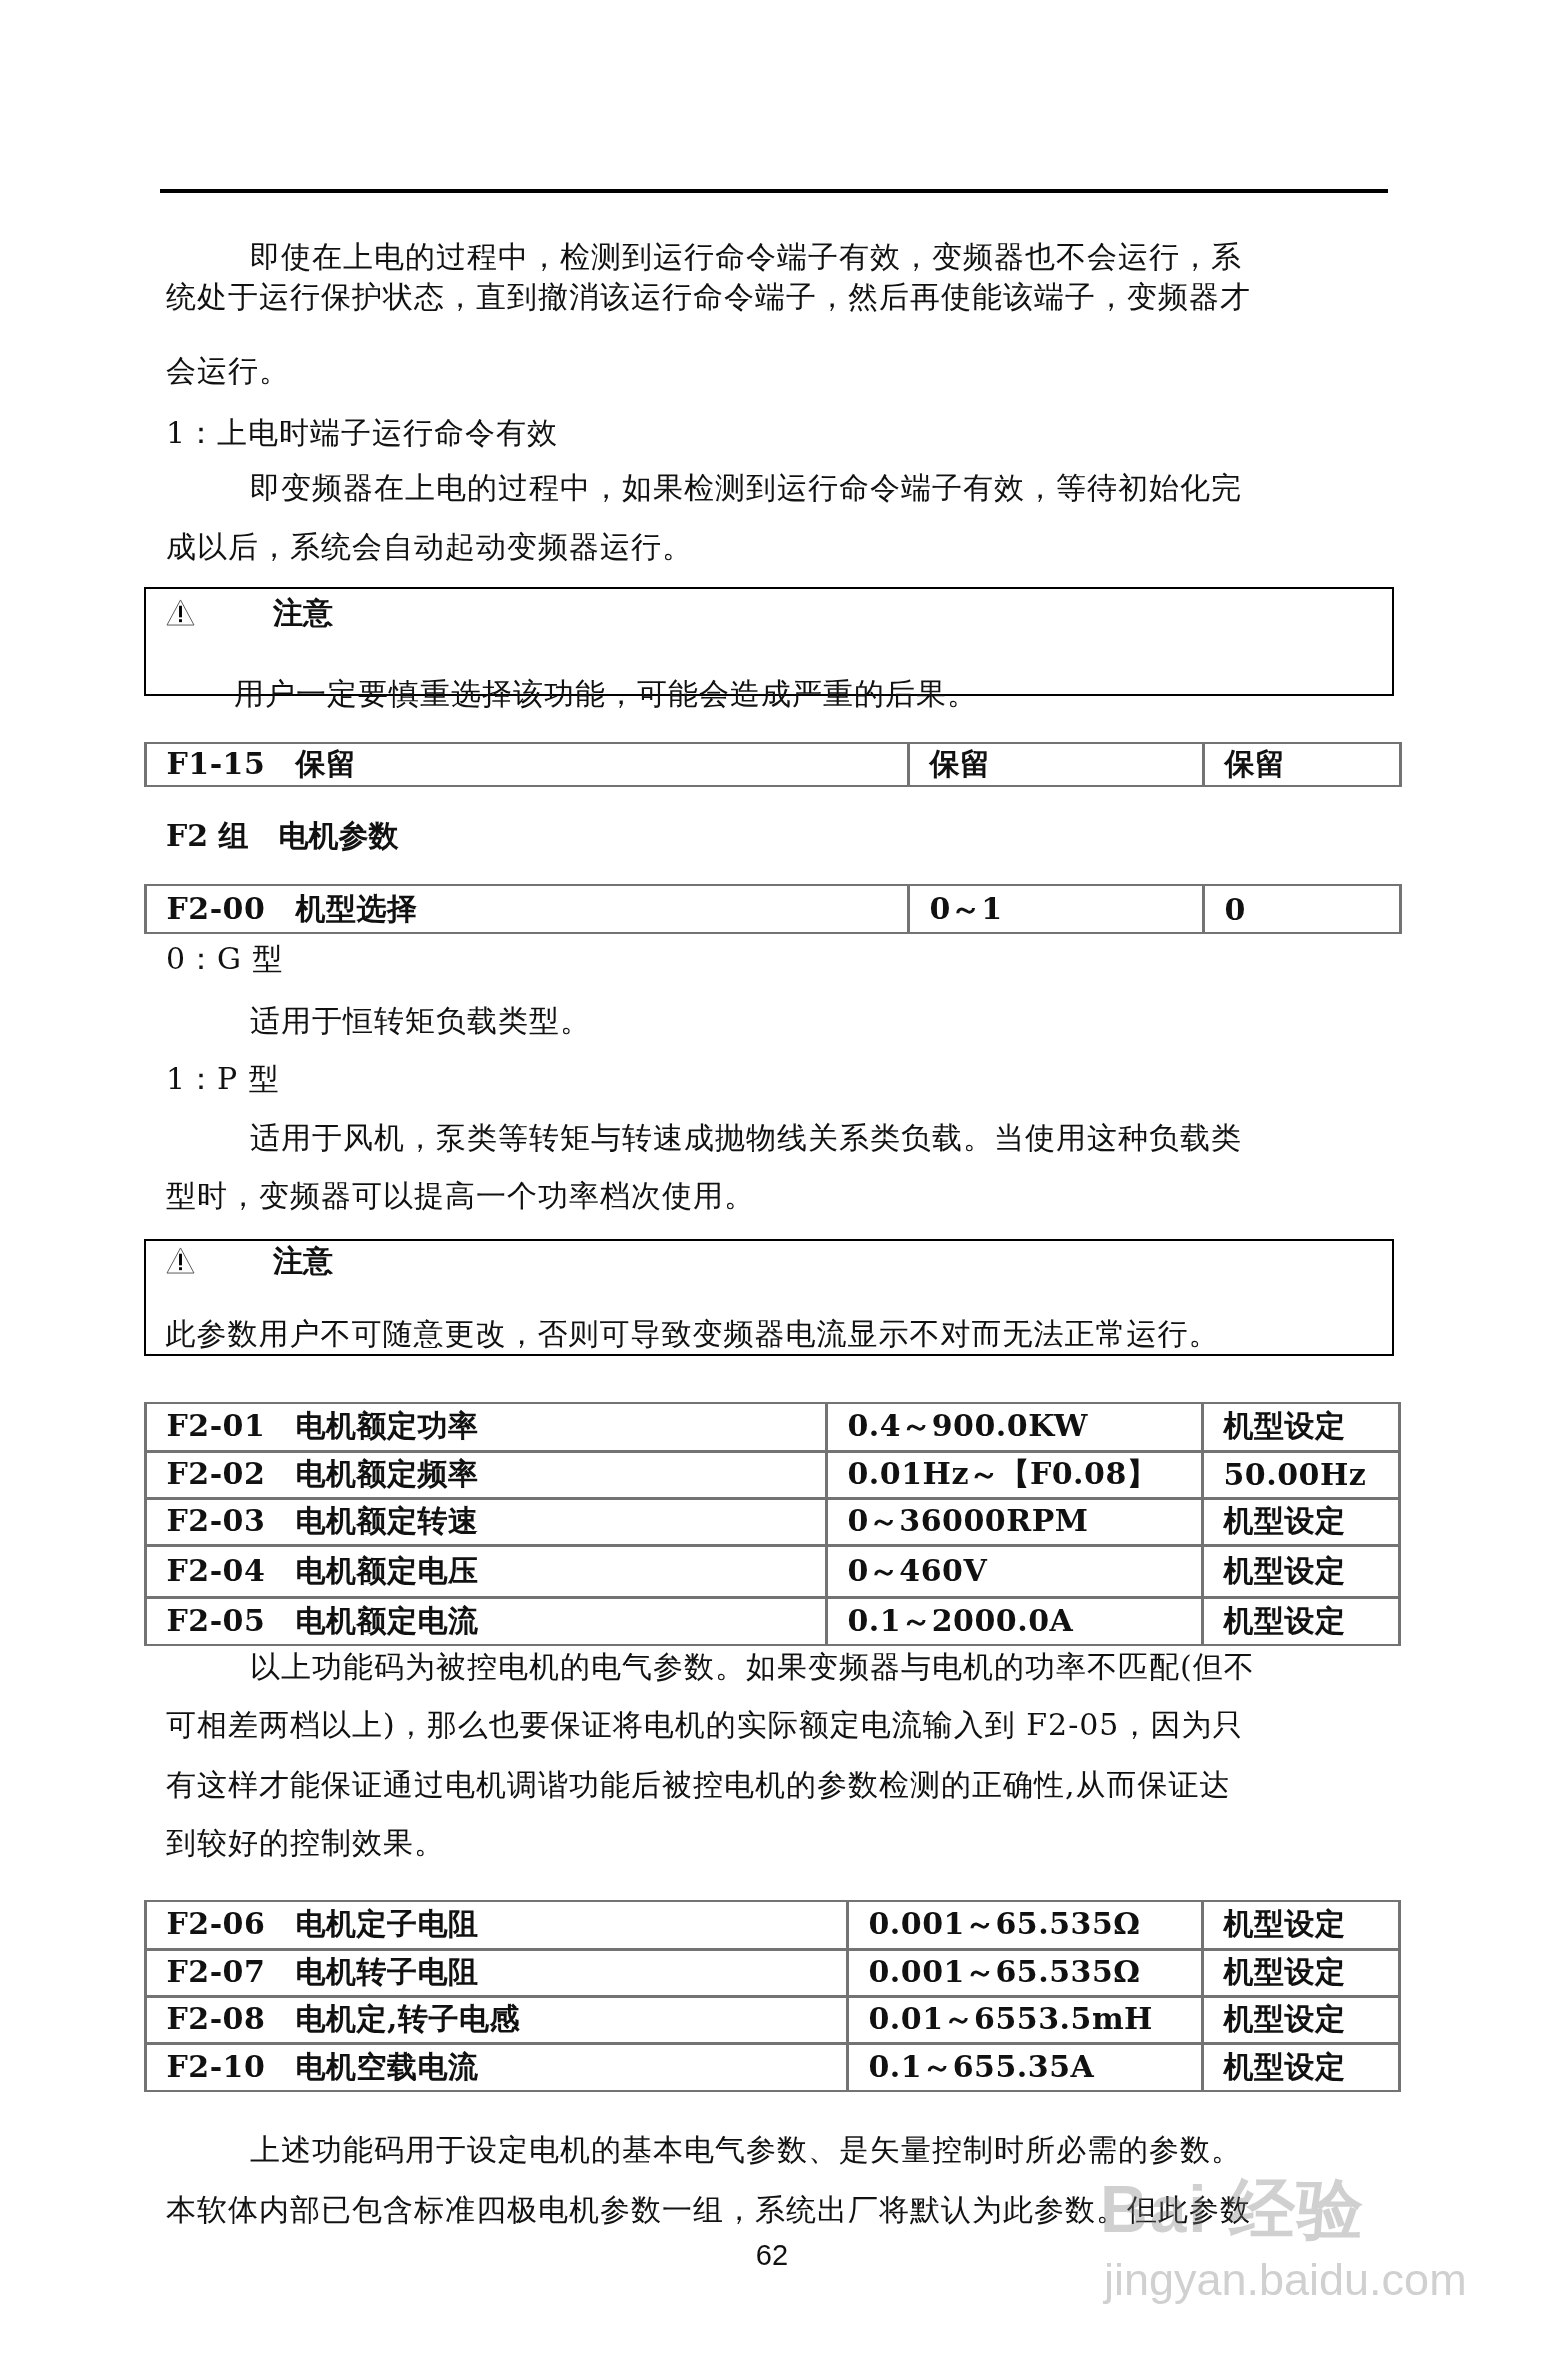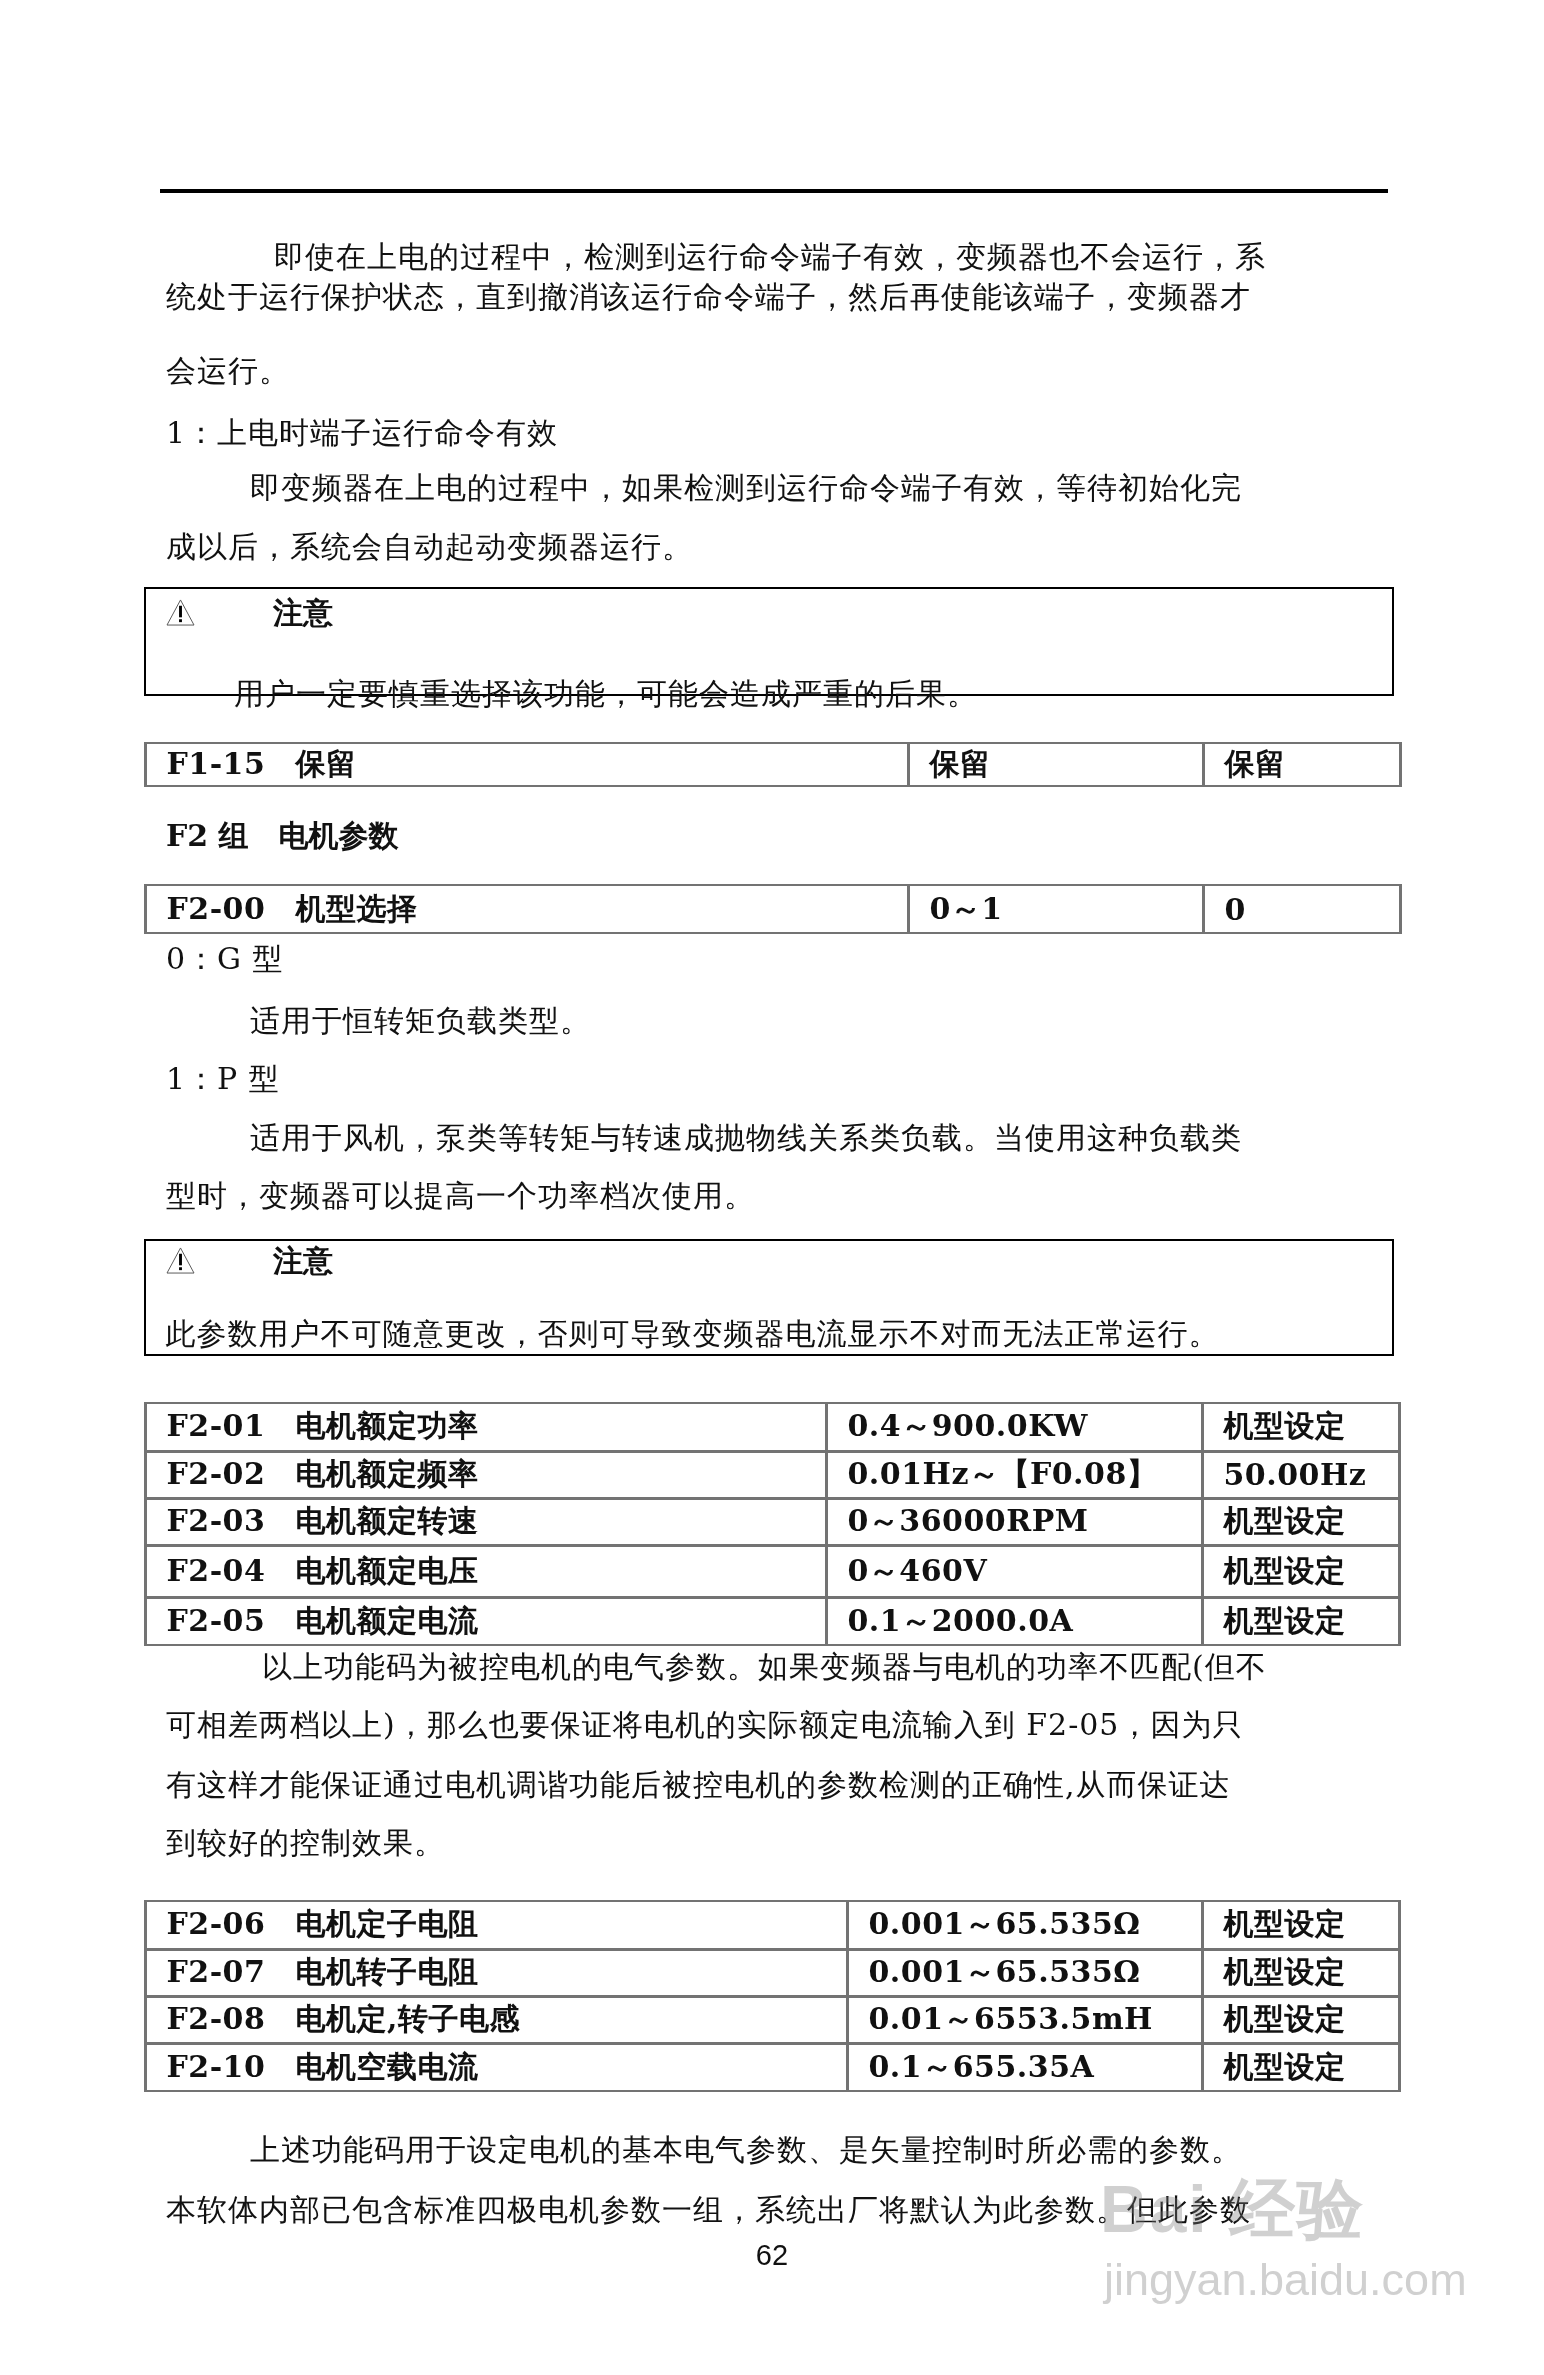--- a/index.html
+++ b/index.html
@@ -21,21 +21,21 @@
     .pagenum { position: absolute; left: 741px; top: 2238px; width: 62px; text-align: center; font-family: "Liberation Sans", sans-serif; font-size: 29px; line-height: 35px; }
     .watermark { position: absolute; left: 1100px; top: 2170px; width: 361px; height: 146px; color: rgba(120,120,120,0.35); font-family: "Liberation Sans", sans-serif; pointer-events: none; }
     .watermark .wm1 { position: absolute; left: 0; top: 0; font-size: 66px; font-weight: bold; line-height: 78px; letter-spacing: 2px; }
     .watermark .wm2 { position: absolute; left: 3.9px; top: 82px; font-size: 45px; line-height: 55px; }
   </style>
 </head>
 <body>
 
 <div class="rule"></div>
 
-<div class="line indent" style="top:237px;margin-left:24px;">即使在上电的过程中，检测到运行命令端子有效，变频器也不会运行，系</div>
+<div class="line indent" style="top:237px;">即使在上电的过程中，检测到运行命令端子有效，变频器也不会运行，系</div>
 <div class="line" style="top:277px;">统处于运行保护状态，直到撤消该运行命令端子，然后再使能该端子，变频器才</div>
 <div class="line" style="top:351px;">会运行。</div>
 
 <div class="line" style="top:413px;">1：上电时端子运行命令有效</div>
 <div class="line indent" style="top:468px;">即变频器在上电的过程中，如果检测到运行命令端子有效，等待初始化完</div>
 <div class="line" style="top:527px;">成以后，系统会自动起动变频器运行。</div>
 
 <div class="notice" style="top:587px; height:109px;">
   <svg class="warn" style="top:9.8px;" viewBox="0 0 30 28">
     <polygon points="15,1 29,27 1,27" fill="none" stroke="#555" stroke-width="1"></polygon>
@@ -122,21 +122,21 @@
     <td>机型设定</td>
   </tr>
   <tr style="height:48px;">
     <td><span class="code">F2-05</span><span>电机额定电流</span></td>
     <td>0.1～2000.0A</td>
     <td>机型设定</td>
   </tr>
 </tbody>
   </table>
 
-<div class="line indent" style="top:1647px;margin-left:12px;">以上功能码为被控电机的电气参数。如果变频器与电机的功率不匹配(但不</div>
+<div class="line indent" style="top:1647px;">以上功能码为被控电机的电气参数。如果变频器与电机的功率不匹配(但不</div>
 <div class="line" style="top:1705px;">可相差两档以上)，那么也要保证将电机的实际额定电流输入到 F2-05，因为只</div>
 <div class="line" style="top:1765px;">有这样才能保证通过电机调谐功能后被控电机的参数检测的正确性,从而保证达</div>
 <div class="line" style="top:1823px;">到较好的控制效果。</div>
 
 <table class="param" style="top:1900px;">
   <colgroup>
       <col style="width:702px">
       <col style="width:355px">
       <col style="width:197px">
     </colgroup>

